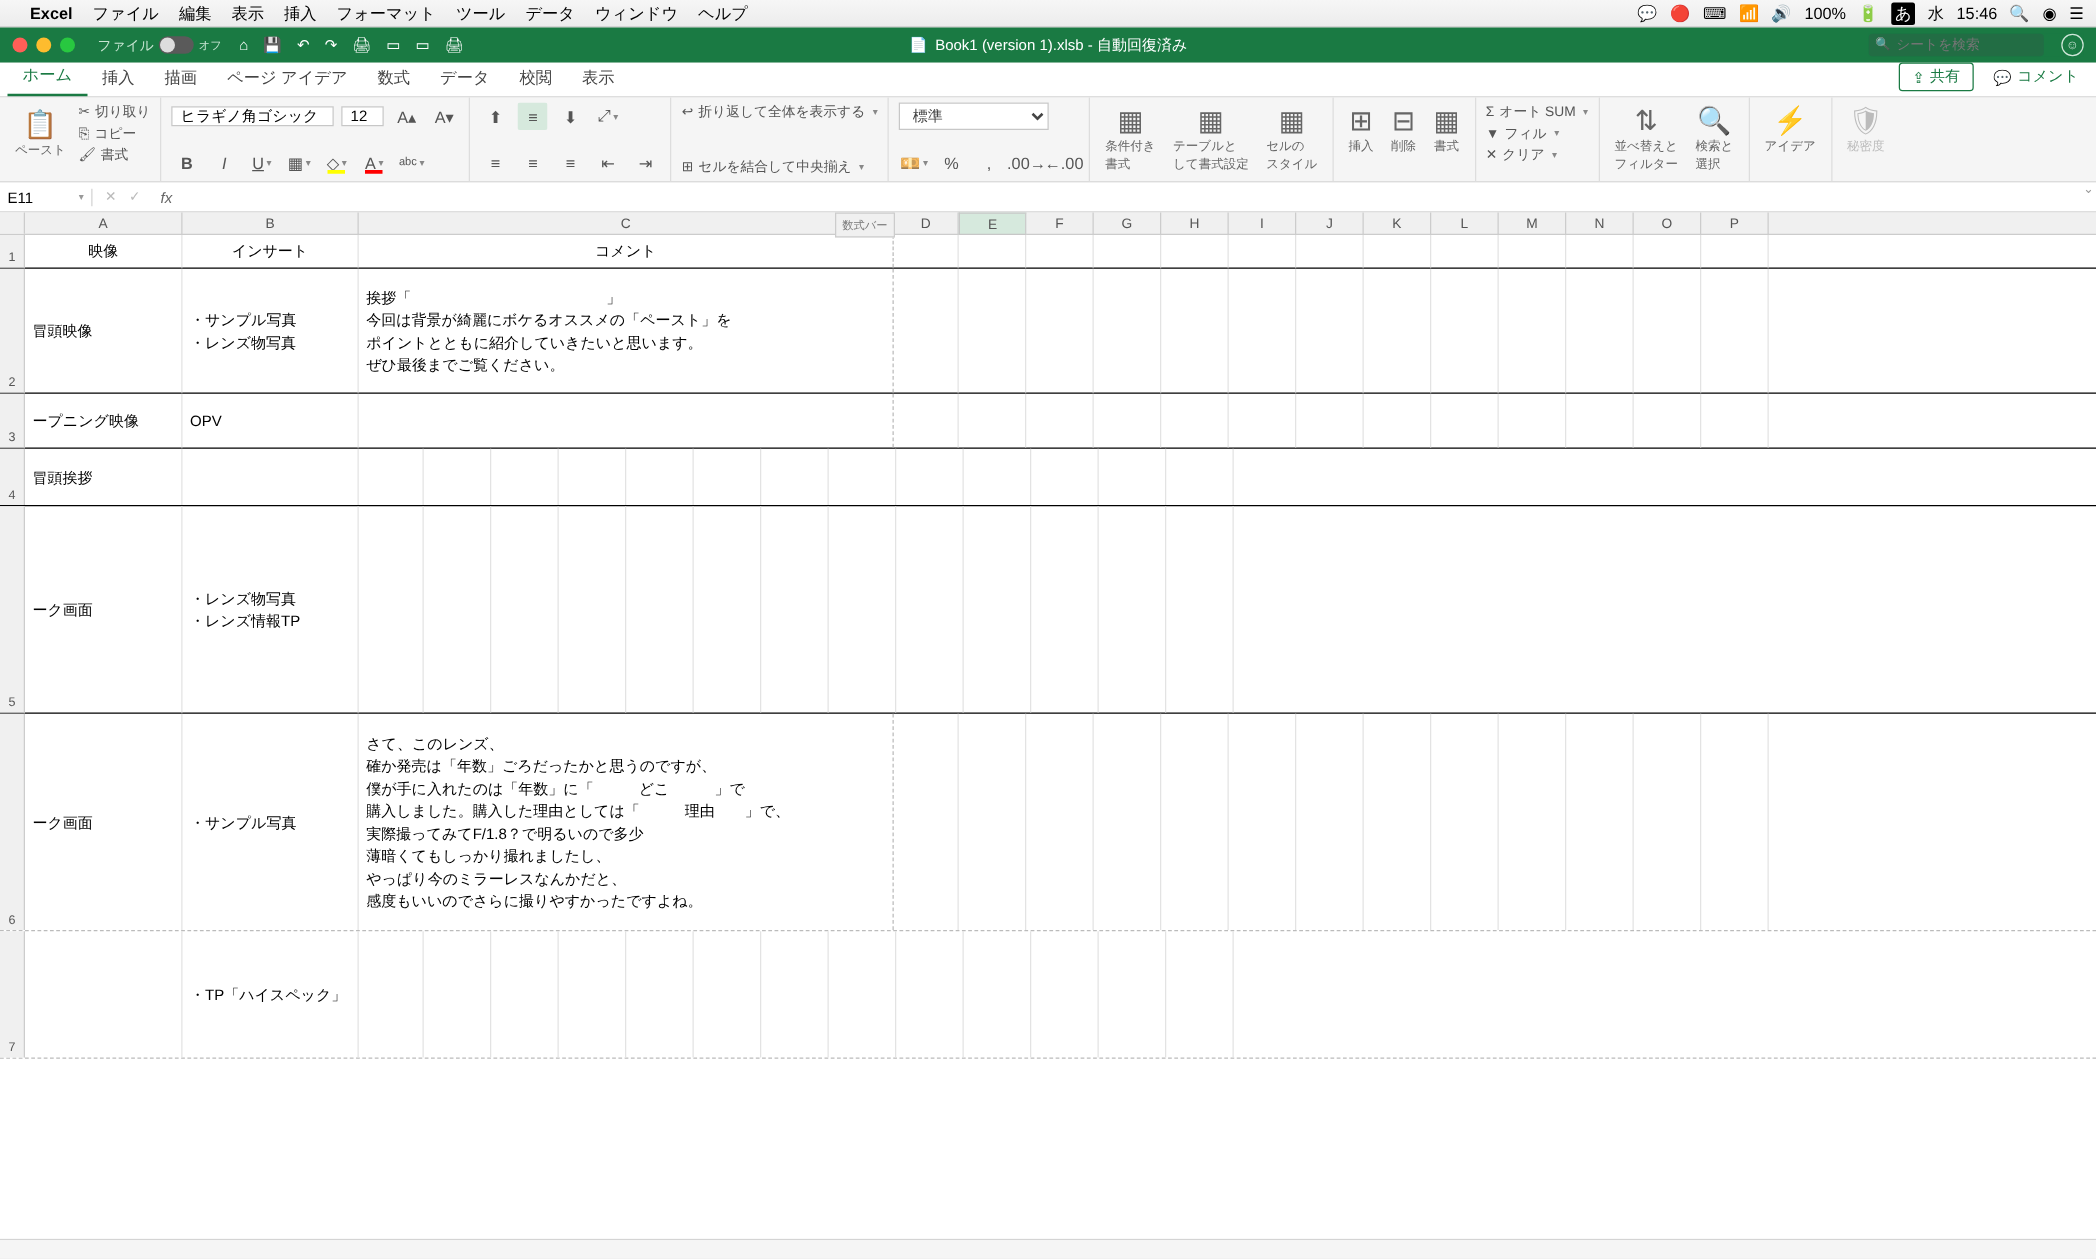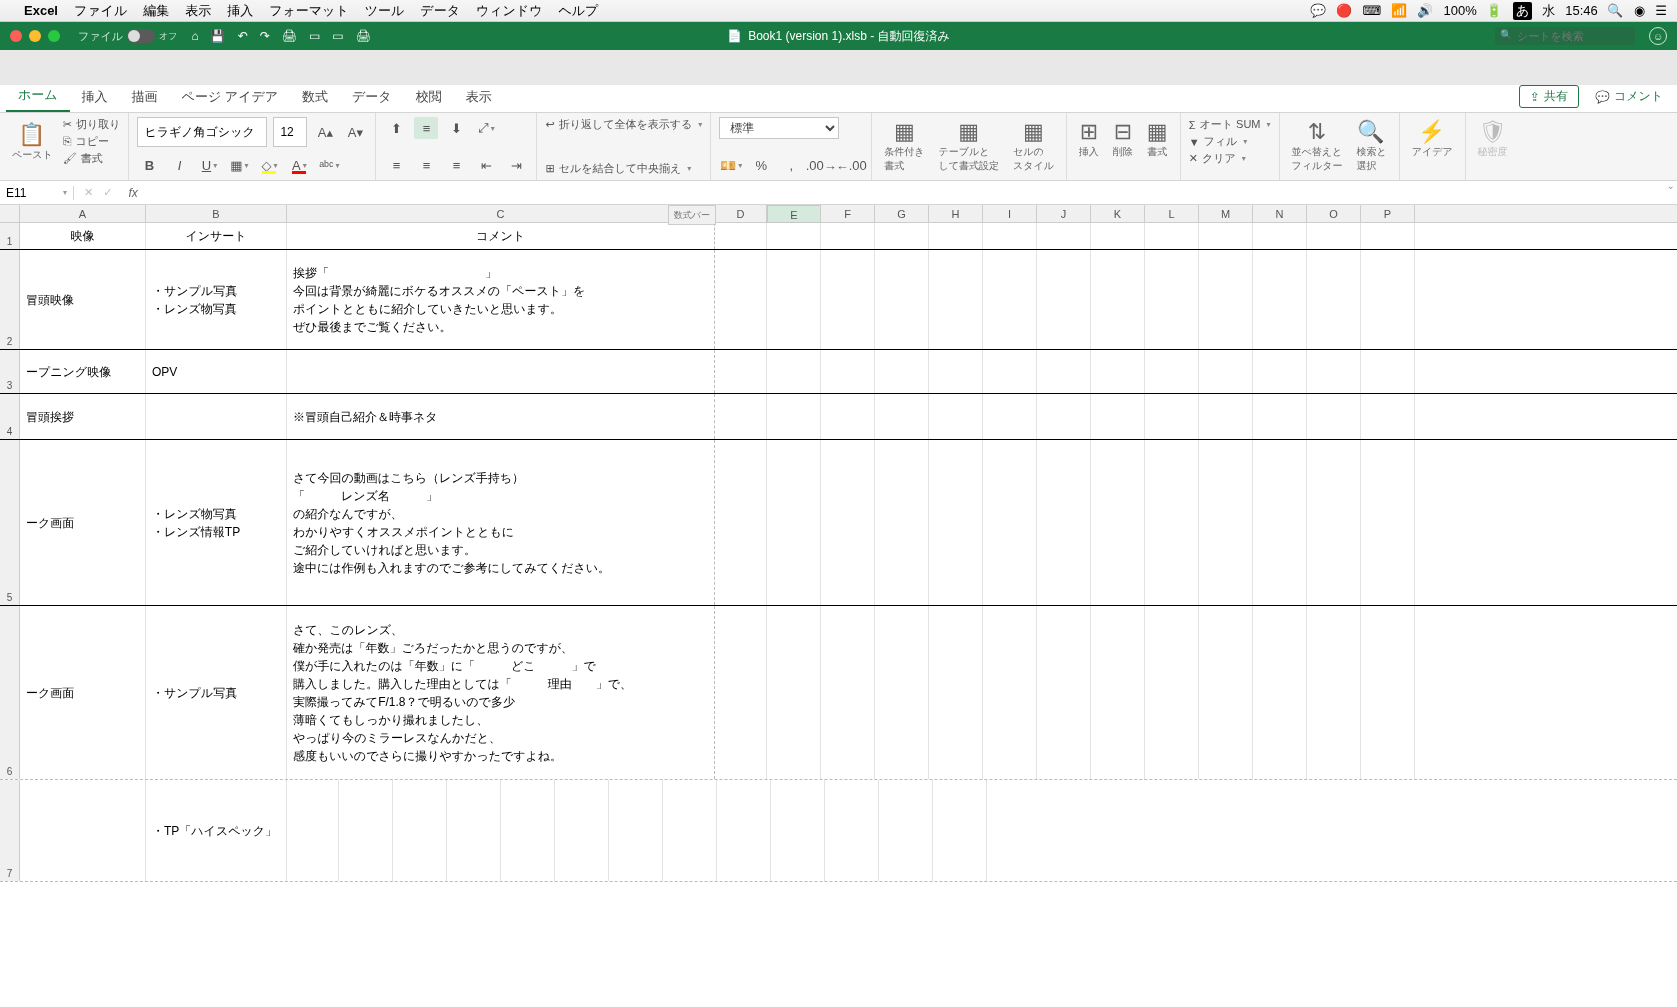--- a/index.html
+++ b/index.html
@@ -24,35 +24,35 @@
 .qat { margin-left: 14px; display:flex; gap:12px; color:#fff; }
 .qat span{ cursor:pointer; }
 .titlecenter { position:absolute; left:50%; transform:translateX(-50%); display:flex; align-items:center; gap:6px; }
 .searchbox { margin-left:auto; margin-right:10px; display:flex; align-items:center; gap:6px; background:#1a7a43; }
 .searchbox input { background:#226d44; border:none; color:#cfe6d8; padding:3px 8px 3px 22px; border-radius:3px; font-size:11px; width:140px;}
 .searchwrap{position:relative;}
 .searchwrap::before{content:"🔍";position:absolute;left:5px;top:2px;font-size:10px;opacity:.7;}
 .smiley { width:18px; height:18px; border:1.5px solid #cfe6d8; border-radius:50%; display:flex; align-items:center; justify-content:center; font-size:10px; color:#cfe6d8; margin-left:8px;}
 
 
-.ribbontabs { height: 28px; background: #fff; display:flex; align-items:flex-end; padding: 0 6px; border-bottom: 1px solid #d4d4d4; margin-top: 35px; }
+.ribbontabs { height: 28px; background: #fff; display:flex; align-items:flex-end; padding: 0 6px; border-bottom: 1px solid #d4d4d4; }
 .rtab { padding: 6px 12px; font-size: 13px; color:#444; cursor:pointer; }
 .rtab.active { color:#1a7a43; border-bottom: 2px solid #1a7a43; font-weight:500; }
 .rtabs-right { margin-left:auto; display:flex; gap:8px; padding-bottom:4px; }
 .sharebtn { border:1px solid #1a7a43; color:#1a7a43; padding:2px 10px; border-radius:3px; font-size:12px; display:flex; align-items:center; gap:4px;}
 .commentbtn { color:#1a7a43; padding:2px 8px; font-size:12px; display:flex; align-items:center; gap:4px;}
 
 
 .ribbon { height: 68px; background: #f5f5f5; border-bottom:1px solid #d4d4d4; display:flex; }
 .group { border-right:1px solid #ddd; padding: 4px 8px; display:flex; flex-direction:column; justify-content:space-between; }
 .grow { display:flex; align-items:center; gap:6px; }
 .big { display:flex; flex-direction:column; align-items:center; font-size:10px; color:#666; padding:2px 4px; cursor:pointer; }
 .big .ico { font-size:22px; }
 .mini { font-size:11px; color:#555; display:flex; align-items:center; gap:4px; cursor:pointer; }
-.fontbox { border:1px solid #c7c7c7; background:#fff; height:30px; font-size:12px; padding:0 6px; }
+.fontbox { border:1px solid #c7c7c7; background:#fff; height:16px; font-size:12px; padding:0 6px; }
 .fontname{width:130px;}
 .fontsize{width:34px;}
 .ibtn { width:24px; height:22px; display:inline-flex; align-items:center; justify-content:center; border:1px solid transparent; border-radius:2px; cursor:pointer; color:#555; font-size:13px;}
 .dd::after{content:"▾"; font-size:8px; margin-left:2px; color:#888;}
 .sel { border:1px solid #c7c7c7; background:#fff; height:22px; font-size:12px; padding:0 6px; width:120px; color:#444;}
 
 
 .fbar { height:24px; background:#fff; border-bottom:1px solid #d4d4d4; display:flex; align-items:center; }
 .namebox { width:74px; border-right:1px solid #d4d4d4; padding:0 6px; font-size:12px; display:flex; align-items:center; justify-content:space-between;}
 .namebox .dd2{font-size:8px;color:#999;}
@@ -445,21 +445,20 @@
           <div class="cell" style="width: 54px;"></div>
           <div class="cell" style="width: 54px;"></div>
           <div class="cell" style="width: 54px;"></div>
           <div class="cell" style="width: 54px;"></div>
         </div>
       </div>
       <div class="row solidB" style="height: 46px;">
         <div class="rh">4</div>
         <div class="cell cA" style="display: flex; align-items: center;">冒頭挨拶</div>
         <div class="cell cB" style="display: flex; align-items: center;"></div>
-        <div class="cell cC" style="display: flex; align-items: center;">※冒頭自己紹介＆時事ネタ</div>
         <div class="cell cD" style="display: flex; align-items: center;"></div>
         <div class="gridright">
           <div class="cell" style="width: 54px;"></div>
           <div class="cell" style="width: 54px;"></div>
           <div class="cell" style="width: 54px;"></div>
           <div class="cell" style="width: 54px;"></div>
           <div class="cell" style="width: 54px;"></div>
           <div class="cell" style="width: 54px;"></div>
           <div class="cell" style="width: 54px;"></div>
           <div class="cell" style="width: 54px;"></div>
@@ -467,26 +466,20 @@
           <div class="cell" style="width: 54px;"></div>
           <div class="cell" style="width: 54px;"></div>
           <div class="cell" style="width: 54px;"></div>
         </div>
       </div>
       <div class="row solidB" style="height: 166px;">
         <div class="rh">5</div>
         <div class="cell cA" style="display: flex; align-items: center;">ーク画面</div>
         <div class="cell cB" style="display: flex; align-items: center;">・レンズ物写真
 ・レンズ情報TP</div>
-        <div class="cell cC" style="display: flex; align-items: center;">さて今回の動画はこちら（レンズ手持ち）
-「　　　レンズ名　　　」
-の紹介なんですが、
-わかりやすくオススメポイントとともに
-ご紹介していければと思います。
-途中には作例も入れますのでご参考にしてみてください。</div>
         <div class="cell cD" style="display: flex; align-items: center;"></div>
         <div class="gridright">
           <div class="cell" style="width: 54px;"></div>
           <div class="cell" style="width: 54px;"></div>
           <div class="cell" style="width: 54px;"></div>
           <div class="cell" style="width: 54px;"></div>
           <div class="cell" style="width: 54px;"></div>
           <div class="cell" style="width: 54px;"></div>
           <div class="cell" style="width: 54px;"></div>
           <div class="cell" style="width: 54px;"></div>

